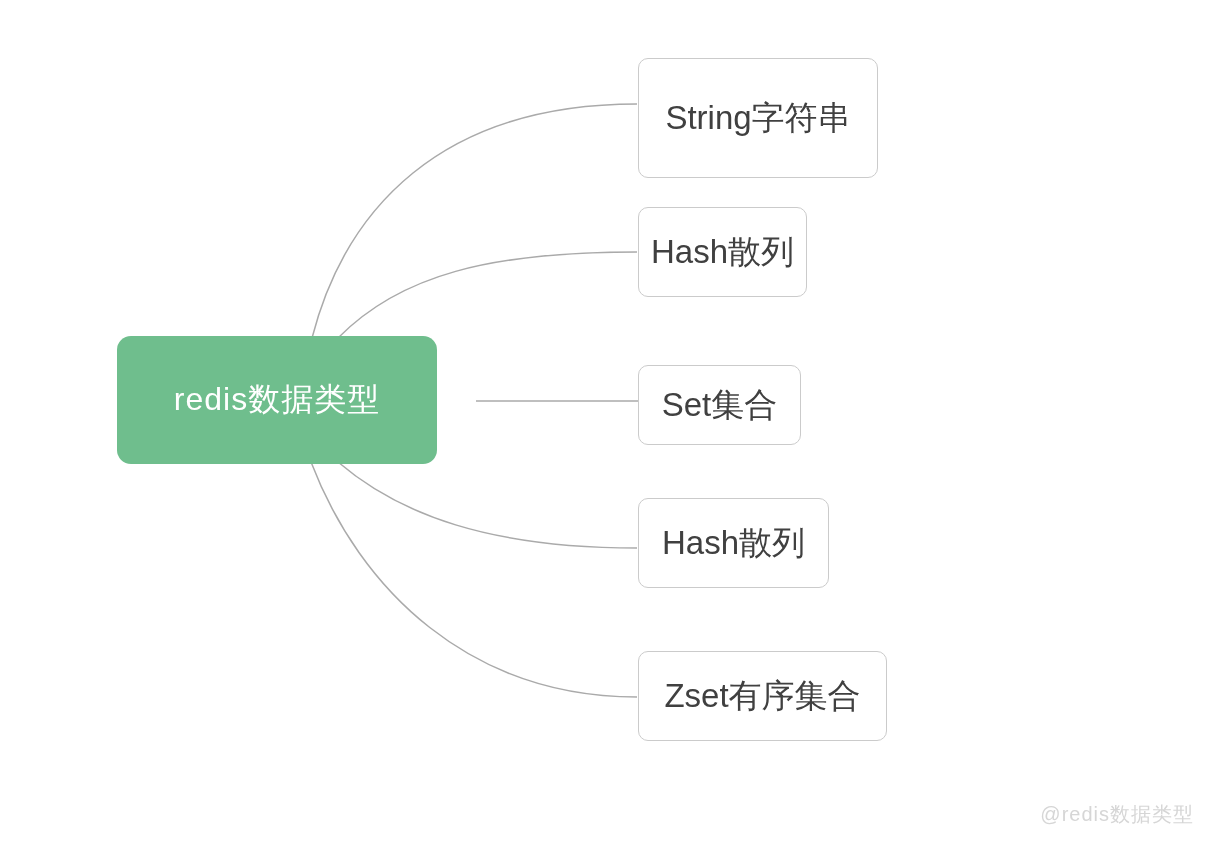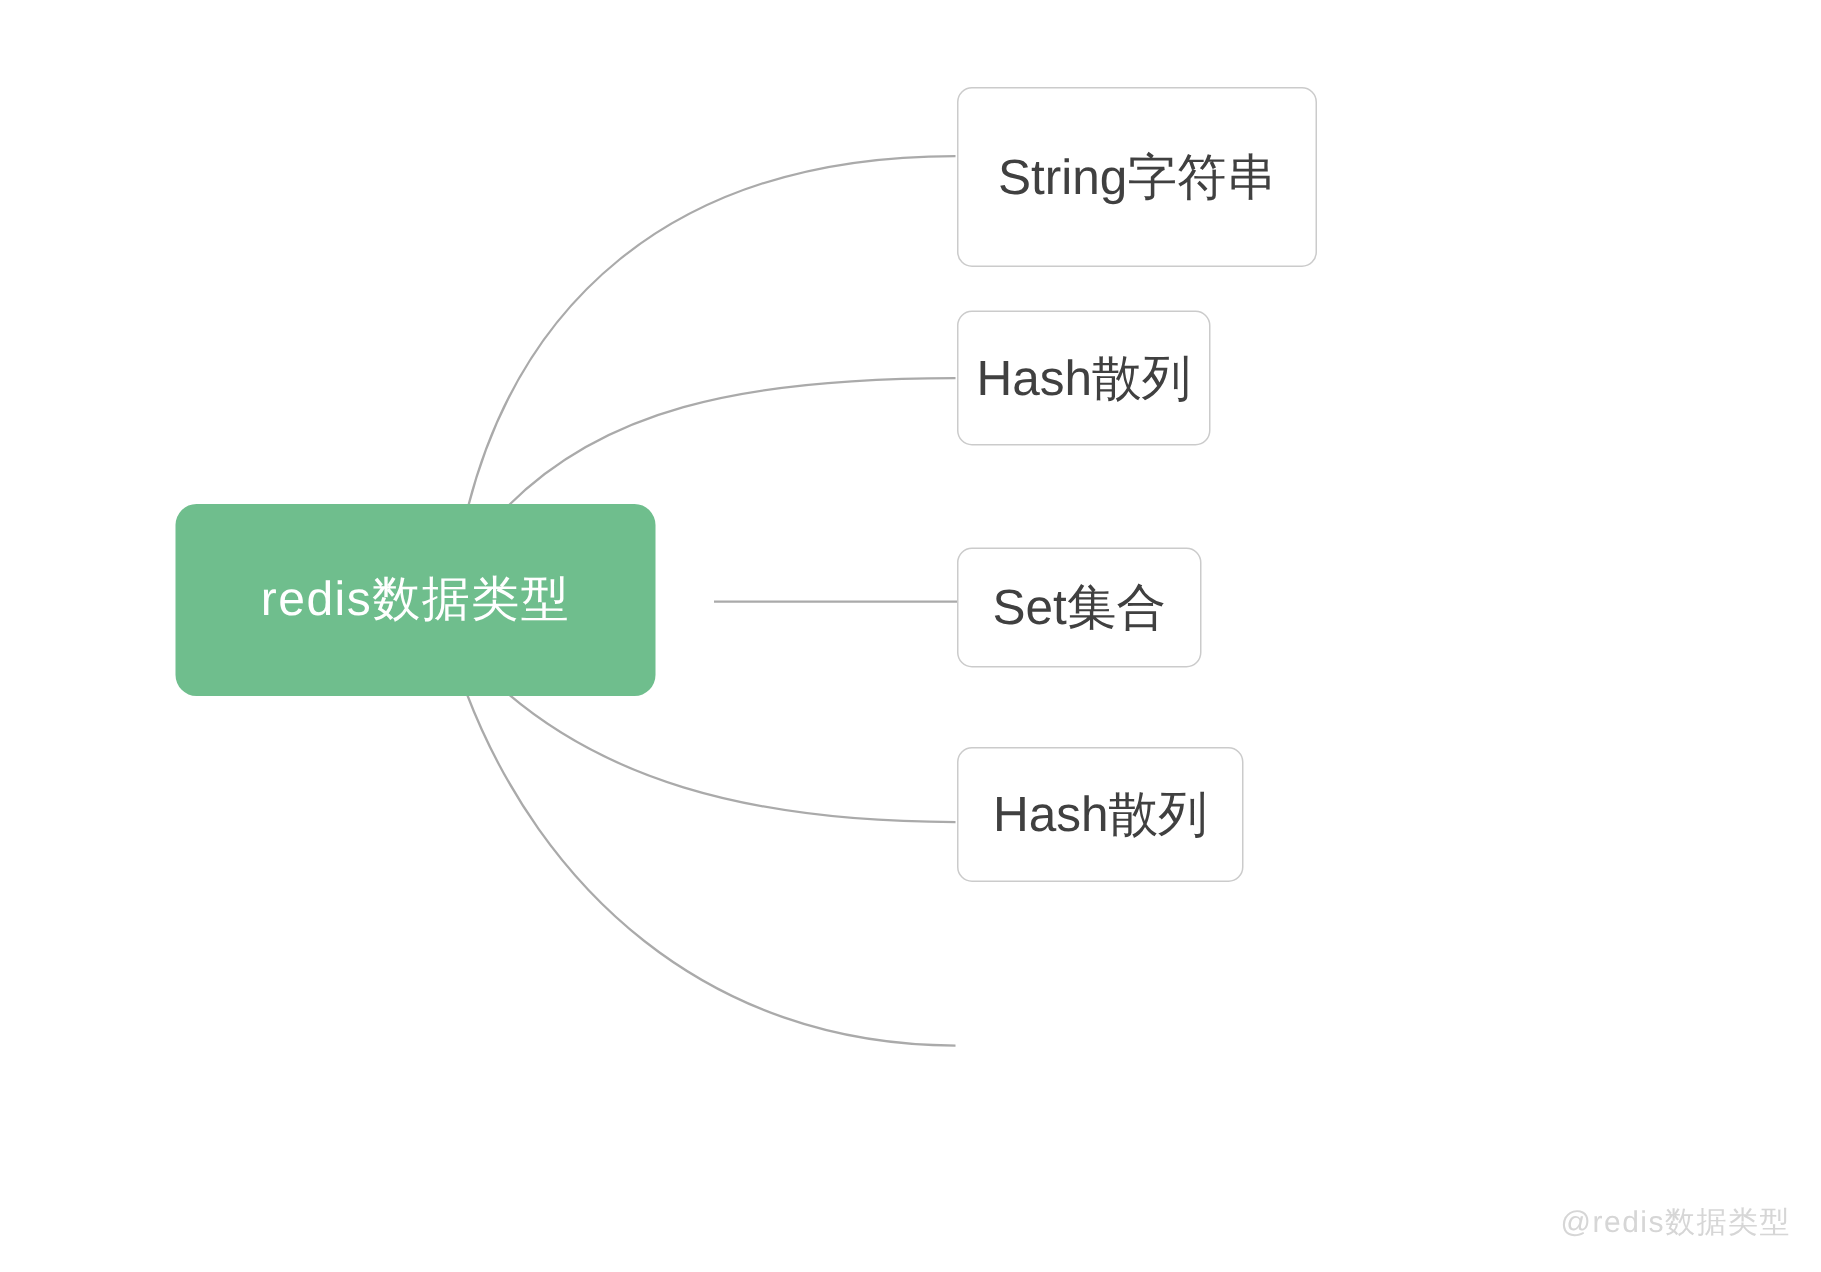--- a/index.html
+++ b/index.html
@@ -96,16 +96,19 @@
   </div>
 
   <div class="child-node child-2">
     <span>Set集合</span>
   </div>
 
   <div class="child-node child-3">
     <span>Hash散列</span>
   </div>
 
+  <div class="child-node child-4">
+    <span>Zset有序集合</span>
+  </div>
 
   <div class="watermark">@redis数据类型</div>
 
 </div>
 
 </body></html>

